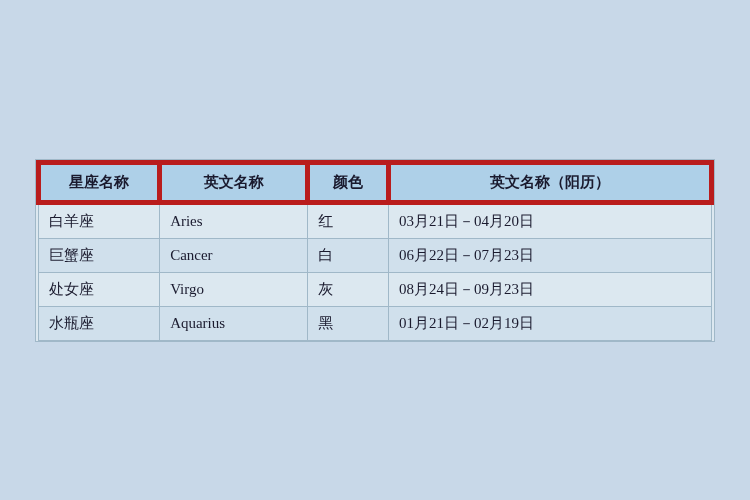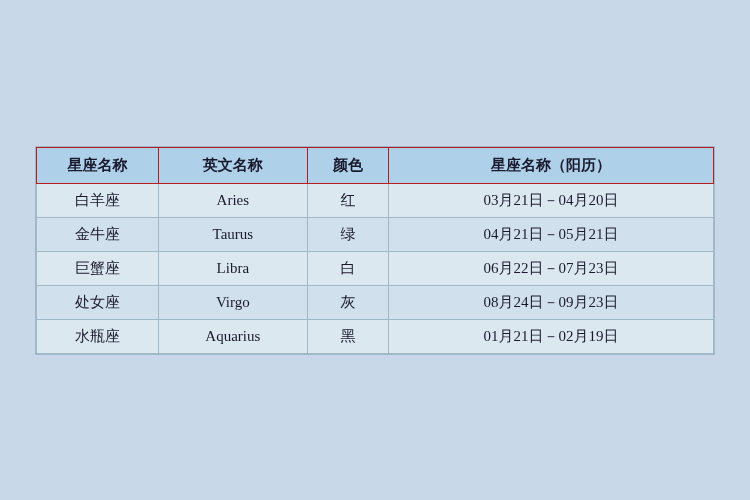--- a/index.html
+++ b/index.html
@@ -16,32 +16,31 @@
       background-color: #dce8f0;
       border: 1px solid #a0b8c8;
       width: 680px;
     }
     table {
       width: 100%;
       border-collapse: collapse;
     }
     thead tr th {
       background-color: #aed0e8;
-      border: 1px solid #b91c1c;
+      border: 5px solid #b91c1c;
       padding: 8px 10px;
       font-size: 15px;
       font-weight: bold;
       text-align: center;
       color: #1a1a2e;
     }
     tbody tr td {
       border: 1px solid #a0b8c8;
       padding: 7px 10px;
       font-size: 15px;
-      text-align: center;
       color: #1a1a2e;
       background-color: #dce8f0;
     }
     tbody tr:nth-child(even) td {
       background-color: #d0e0ec;
     }
     .col-chinese { width: 18%; }
     .col-english { width: 22%; }
     .col-color   { width: 12%; }
     .col-date    { width: 48%; }
@@ -49,39 +48,33 @@
 </head>
 <body>
 
 <div class="table-container">
   <table>
     <thead>
       <tr>
         <th class="col-chinese">星座名称</th>
         <th class="col-english">英文名称</th>
         <th class="col-color">颜色</th>
-        <th class="col-date">星座名称（阳历）</th>
+        <th class="col-date">英文名称（阳历）</th>
       </tr>
     </thead>
     <tbody id="table-body">
     <tr>
           <td>白羊座</td>
           <td>Aries</td>
           <td>红</td>
           <td>03月21日－04月20日</td>
         </tr>
         <tr>
-          <td>金牛座</td>
-          <td>Taurus</td>
-          <td>绿</td>
-          <td>04月21日－05月21日</td>
-        </tr>
-        <tr>
           <td>巨蟹座</td>
-          <td>Libra</td>
+          <td>Cancer</td>
           <td>白</td>
           <td>06月22日－07月23日</td>
         </tr>
         <tr>
           <td>处女座</td>
           <td>Virgo</td>
           <td>灰</td>
           <td>08月24日－09月23日</td>
         </tr>
         <tr>

